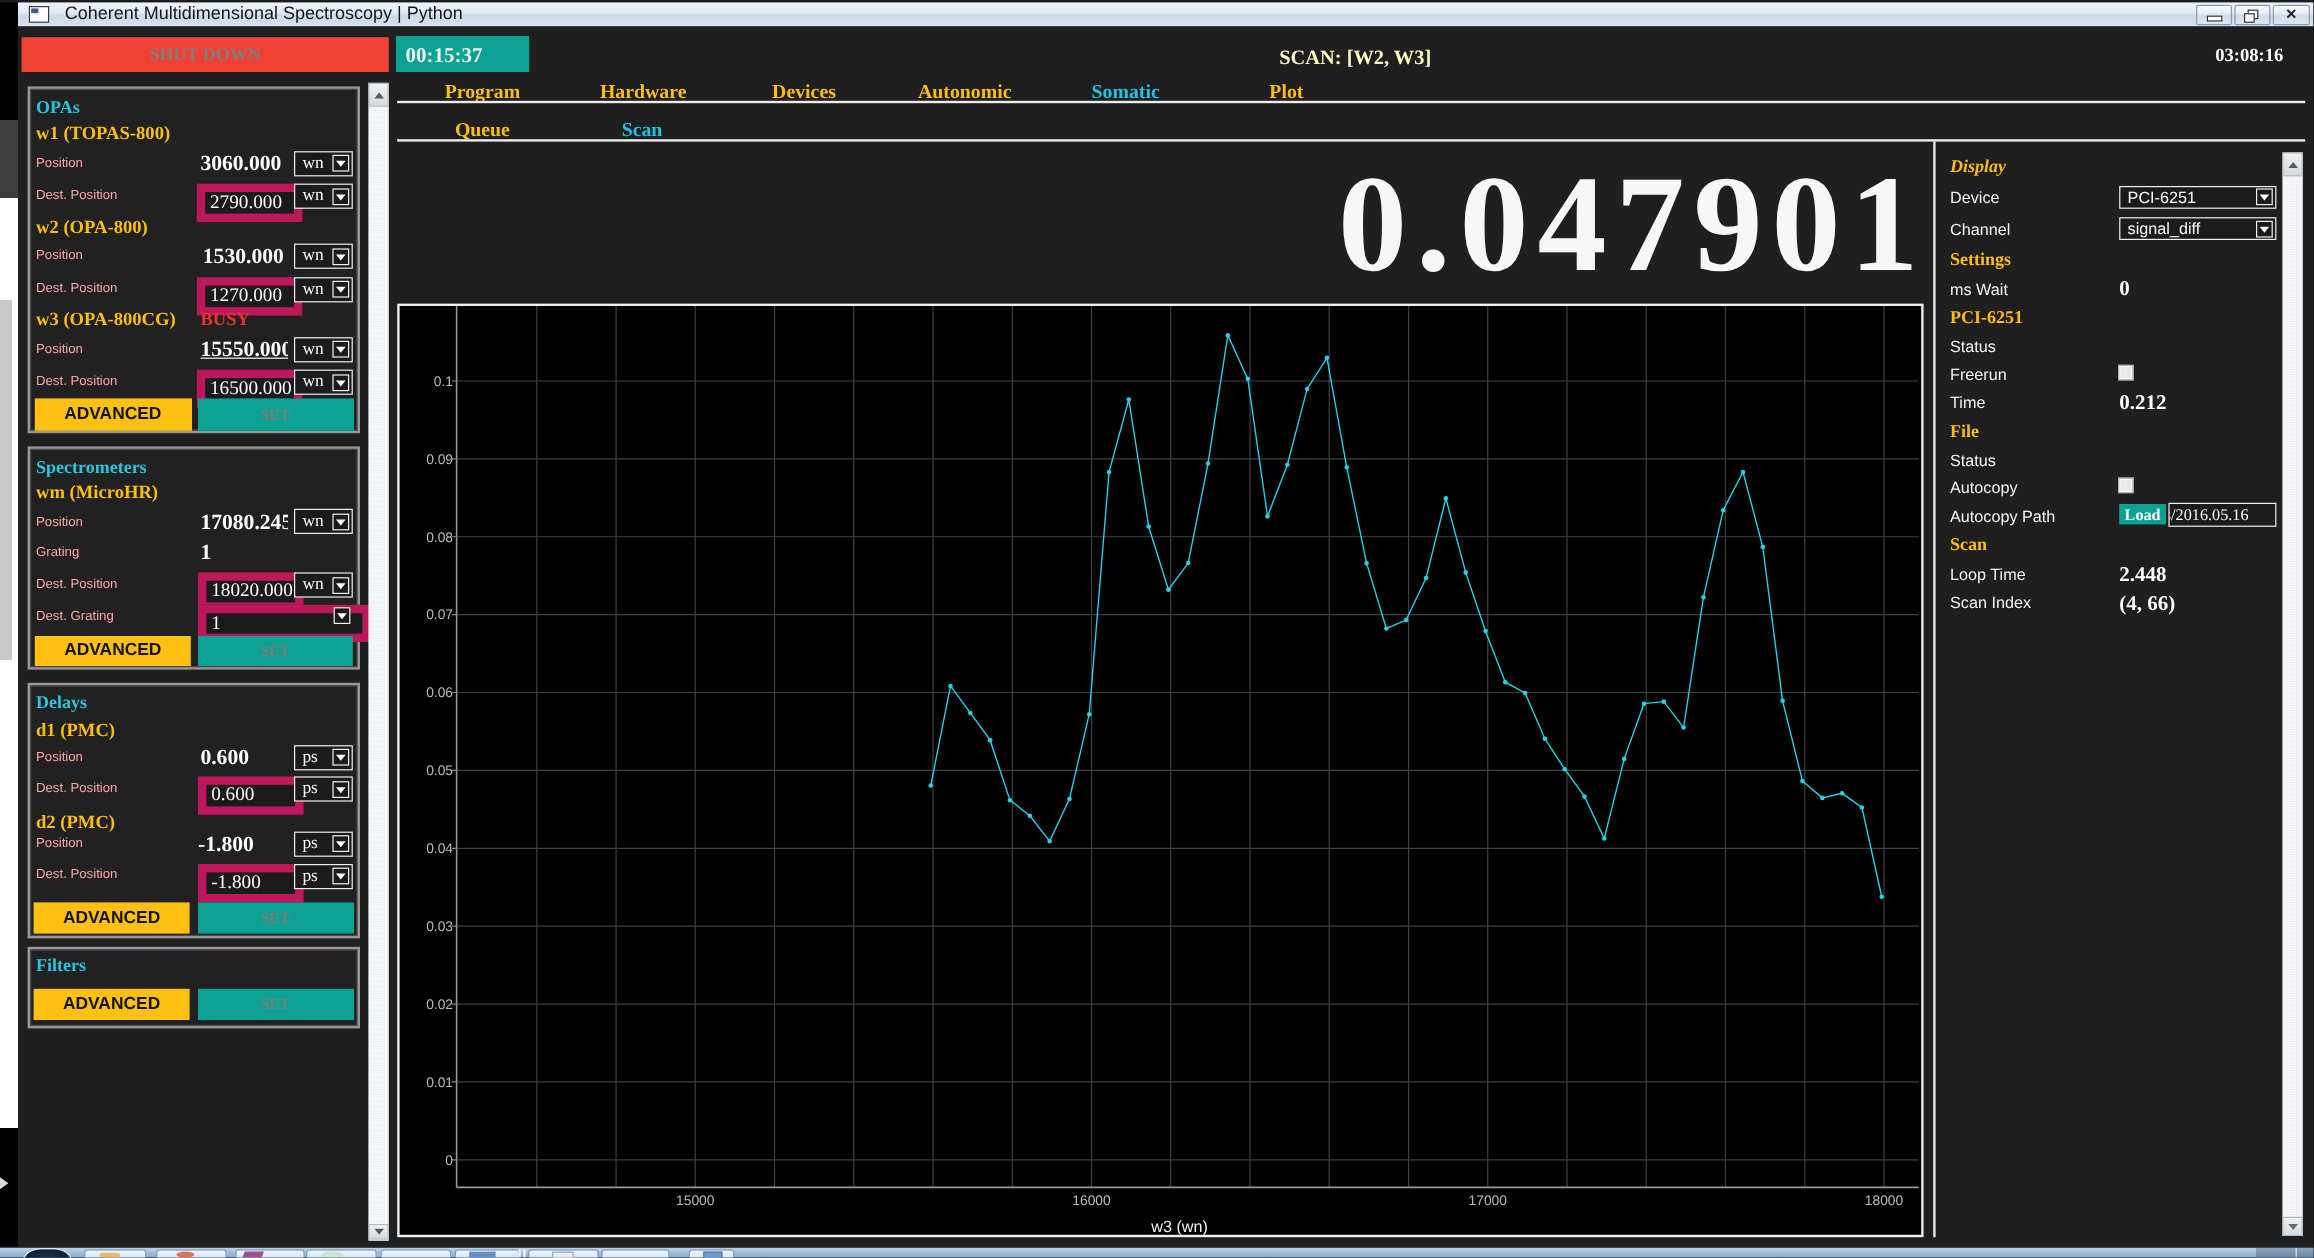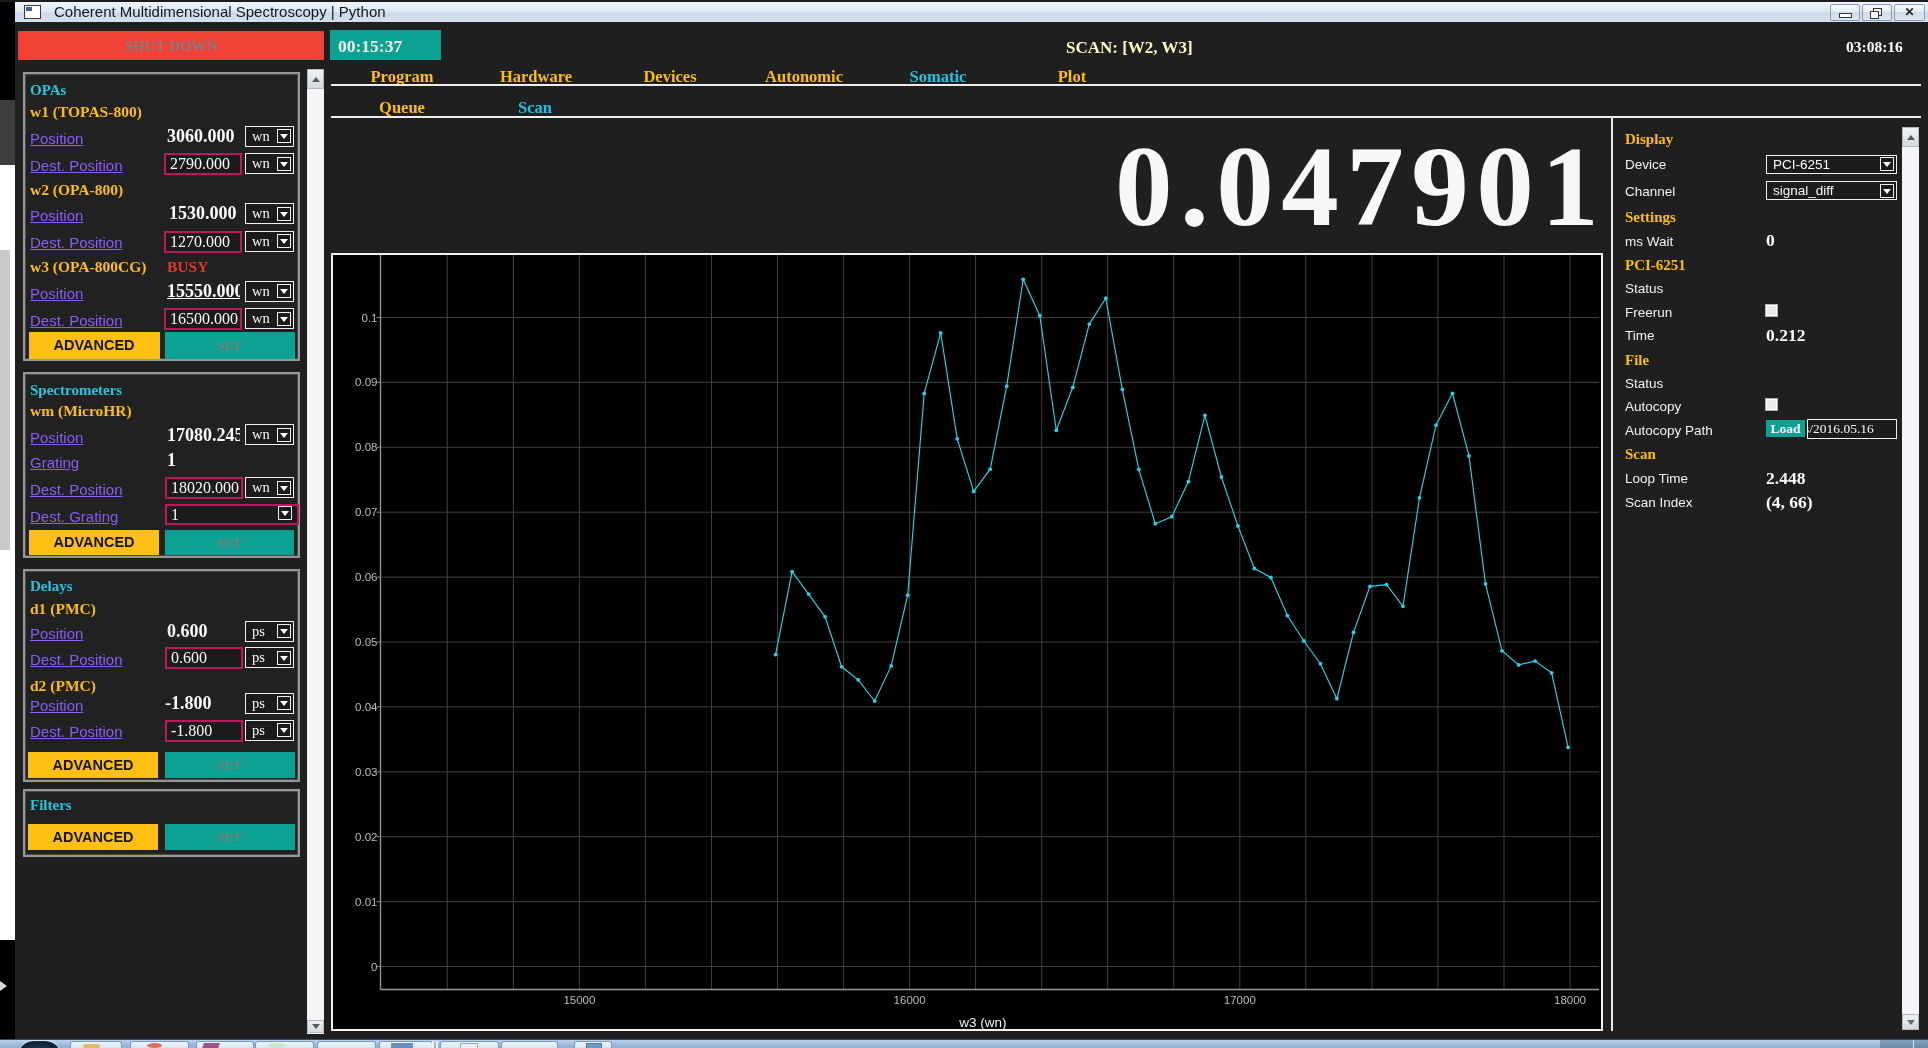--- a/index.html
+++ b/index.html
@@ -1,23 +1,23 @@
 <!DOCTYPE html>
 <html><head><meta charset="utf-8"><style>
 html,body{margin:0;padding:0;width:1928px;height:1048px;overflow:hidden;background:#000;}
 body{font-family:"Liberation Sans",sans-serif;position:relative;}
 .abs{position:absolute;}
 .serif{font-family:"Liberation Serif",serif;}
 .b{font-weight:bold;}
-.lbl{color:#8b5cf6;font-size:15px;text-decoration:underline;}
+.lbl{color:#fca5a5;font-size:11px;}
 .val{font-family:"Liberation Serif",serif;font-weight:bold;color:#fbfbfb;font-size:18px;line-height:1;}
 .hdr{font-family:"Liberation Serif",serif;font-weight:bold;font-size:15px;color:#29c5de;}
 .sub{font-family:"Liberation Serif",serif;font-weight:bold;font-size:15.5px;color:#fcbe12;}
 .panel{position:absolute;left:23px;width:273px;border:2px solid #979797;background:#212121;box-shadow:inset 0 0 0 1px #4a4a4a;}
-.inp{position:absolute;background:#1b1b1b;border:2px solid #be185d;color:#fafafa;font-family:"Liberation Serif",serif;font-size:16px;padding:0 0 0 4px;line-height:18px;white-space:nowrap;overflow:hidden;}
+.inp{position:absolute;background:#1b1b1b;border:7px solid #be185d;color:#fafafa;font-family:"Liberation Serif",serif;font-size:16px;padding:0 0 0 4px;line-height:18px;white-space:nowrap;overflow:hidden;}
 .combo{position:absolute;width:47px;height:19px;background:#1b1b1b;border:1px solid #f0f0f0;}
 .combo .u{position:absolute;left:6px;top:1px;color:#fafafa;font-family:"Liberation Serif",serif;font-size:14.5px;}
 .cbtn{position:absolute;right:2px;top:2.5px;width:12px;height:12px;border:1.5px solid #f2f2f2;background:#1b1b1b;}
 .tri{position:absolute;left:2px;top:4px;width:0;height:0;border-left:4px solid transparent;border-right:4px solid transparent;border-top:5px solid #fff;}
 .advbtn{position:absolute;background:#fdc013;color:#141414;font-weight:bold;font-size:14.5px;text-align:center;}
 .setbtn{position:absolute;background:#0ba294;color:#7d7d78;font-family:"Liberation Serif",serif;font-weight:bold;font-size:13px;text-align:center;}
 .tab{position:absolute;font-family:"Liberation Serif",serif;font-weight:bold;font-size:16.5px;color:#fcbe12;transform:translateX(-50%);}
 .cy{color:#1fc3e6;}
 .rlbl{position:absolute;left:1625px;color:#f2f2f2;font-size:13.5px;}
 .rhdr{position:absolute;left:1625px;font-family:"Liberation Serif",serif;font-weight:bold;font-size:15px;color:#fcbe12;}
@@ -321,21 +321,21 @@
     </span>
   </div>
 <div class="advbtn" style="left:28px;top:751.5px;width:130px;height:26px;line-height:26px;">ADVANCED</div>
 <div class="setbtn" style="left:164.5px;top:751.5px;width:130px;height:26px;line-height:26px;">SET</div>
 
 <div class="panel" style="top:788.5px;height:64px;"></div>
 <div class="hdr abs" style="left:30px;top:796.5px;">Filters</div>
 <div class="advbtn" style="left:28px;top:824px;width:130px;height:26px;line-height:26px;">ADVANCED</div>
 <div class="setbtn" style="left:164.5px;top:824px;width:130px;height:26px;line-height:26px;">SET</div>
 
-<div class="rhdr" style="top:131px;">Display</div>
+<div class="rhdr" style="top:131px;font-style:italic;">Display</div>
 <div class="rlbl" style="top:157px;">Device</div>
 <div class="abs" style="left:1766px;top:154.5px;width:129px;height:17px;background:#1b1b1b;border:1px solid #f0f0f0;">
     <span style="position:absolute;left:6px;top:1px;color:#fafafa;font-size:13.5px;">PCI-6251</span>
     <span class="cbtn" style="top:1.5px;">
       <span class="tri"></span>
     </span>
   </div>
 <div class="rlbl" style="top:184px;">Channel</div>
 <div class="abs" style="left:1766px;top:181px;width:129px;height:17px;background:#1b1b1b;border:1px solid #f0f0f0;">
     <span style="position:absolute;left:6px;top:1px;color:#fafafa;font-size:13.5px;">signal_diff</span>

